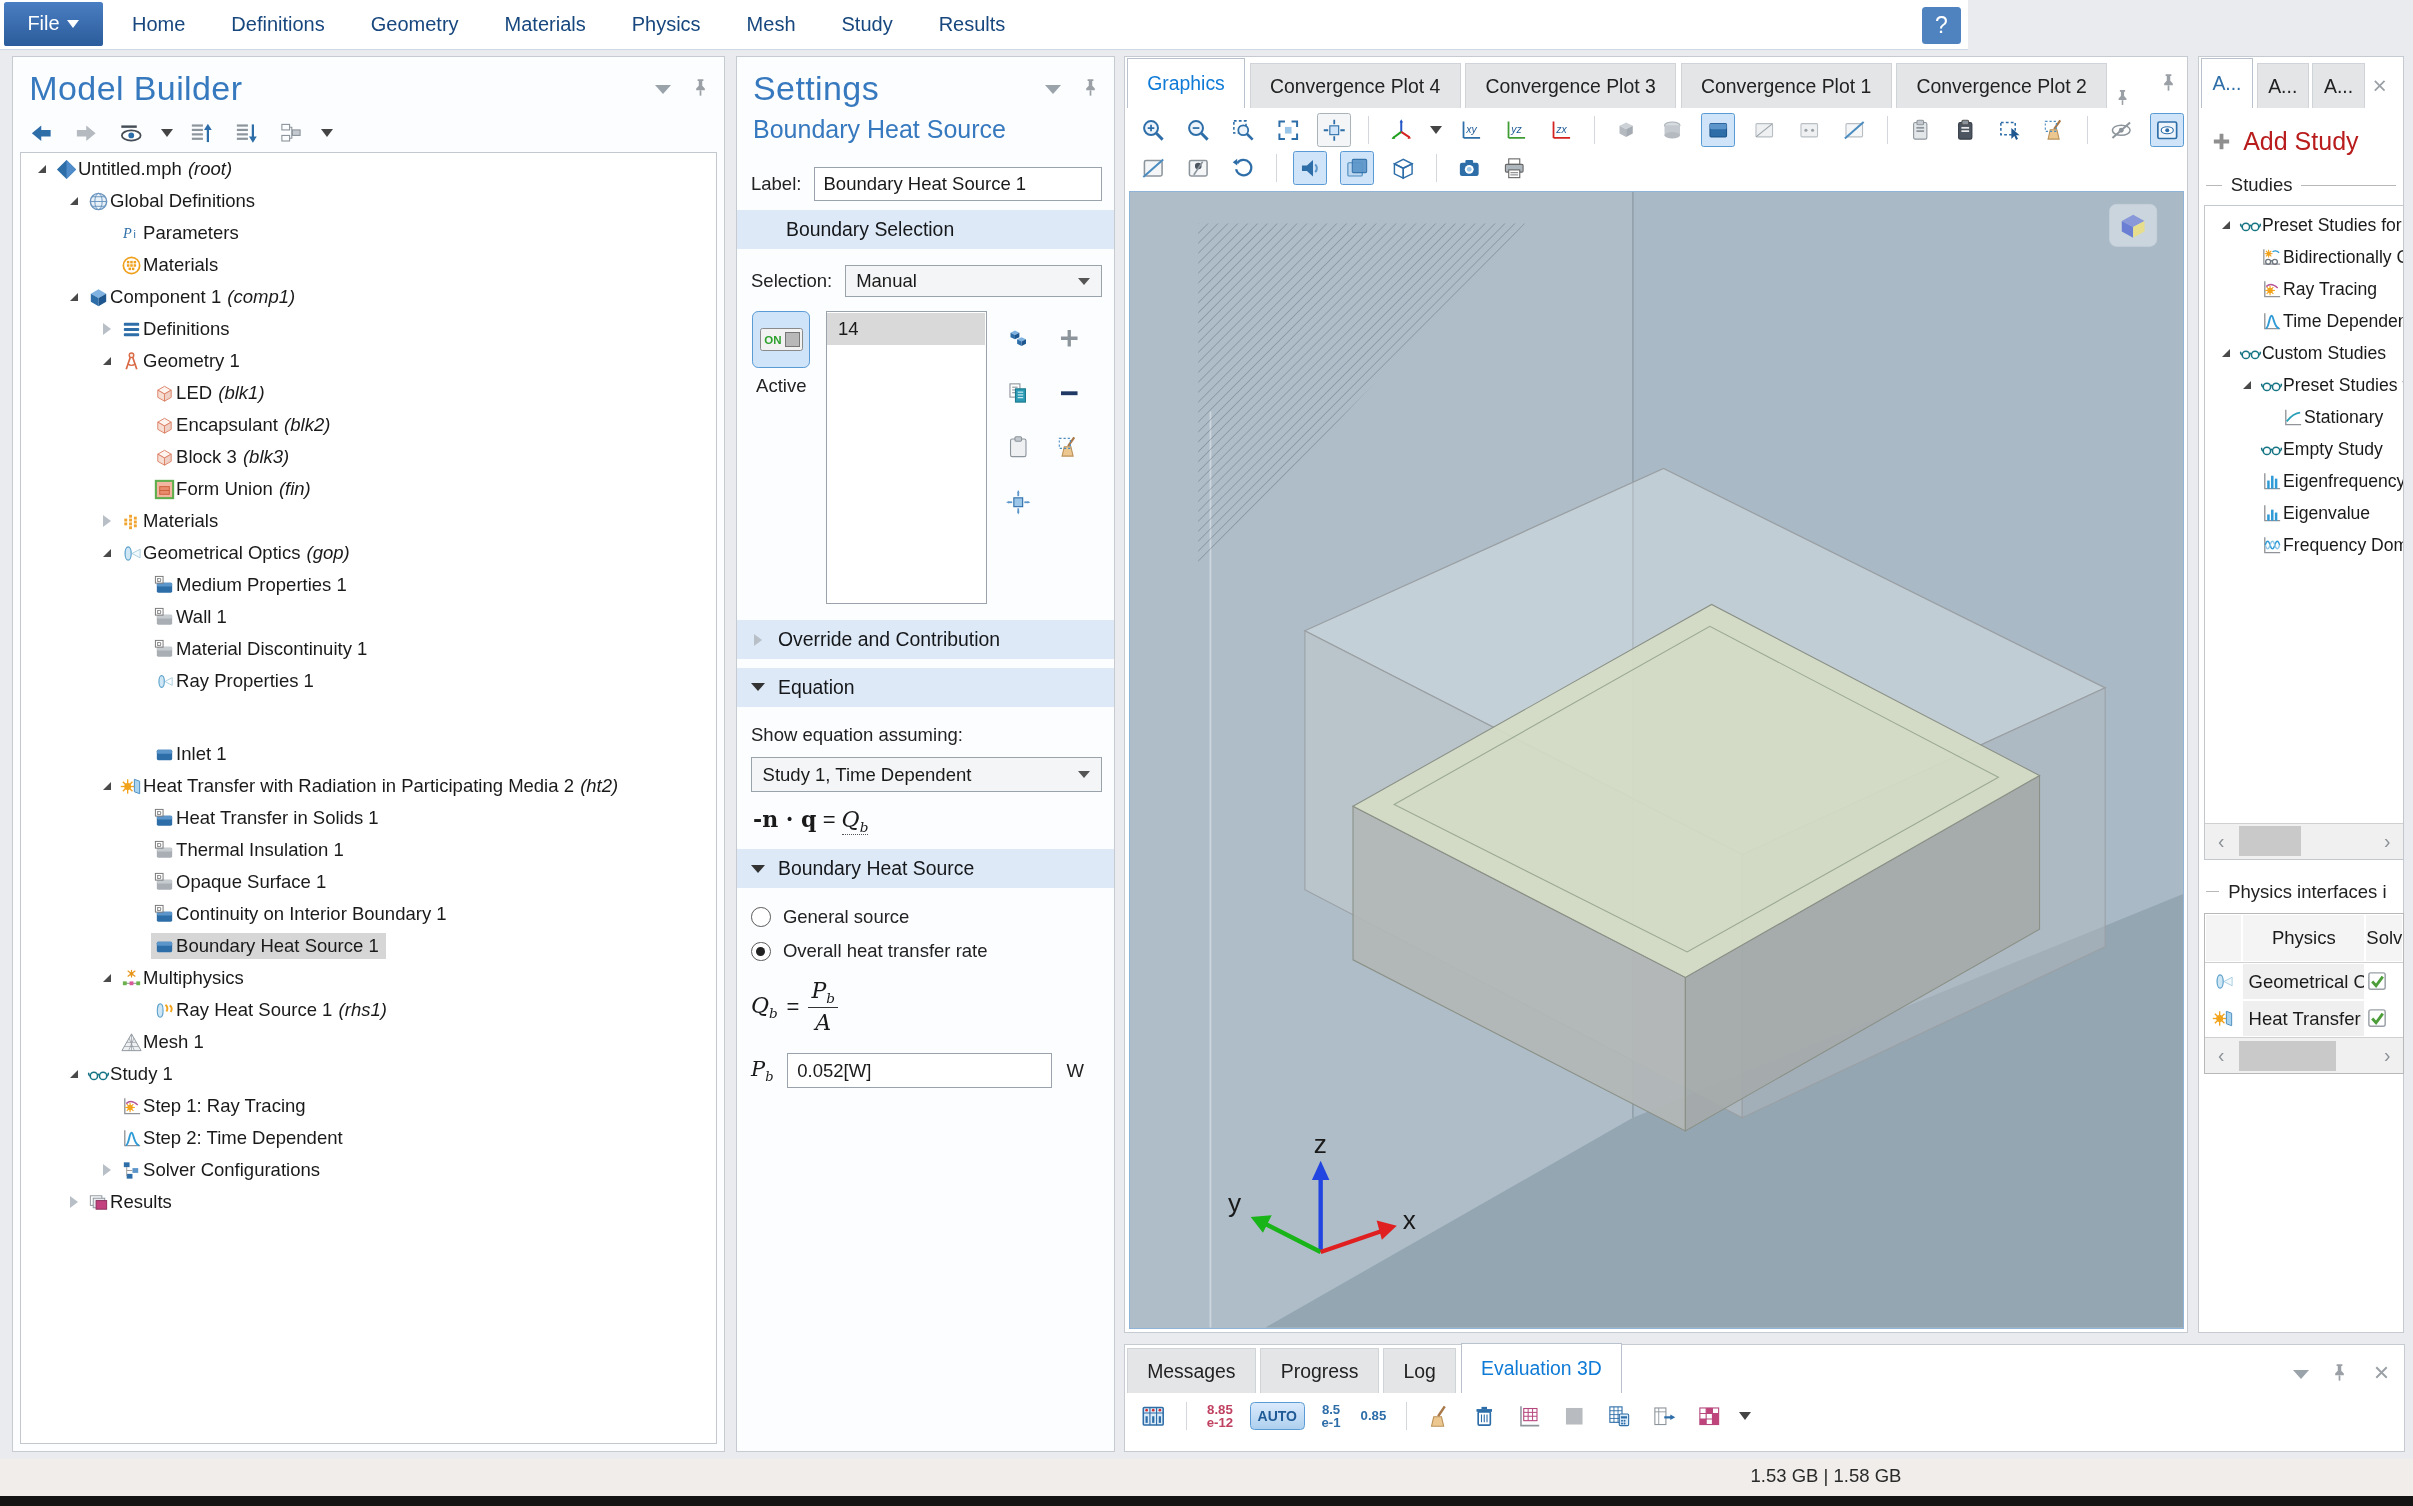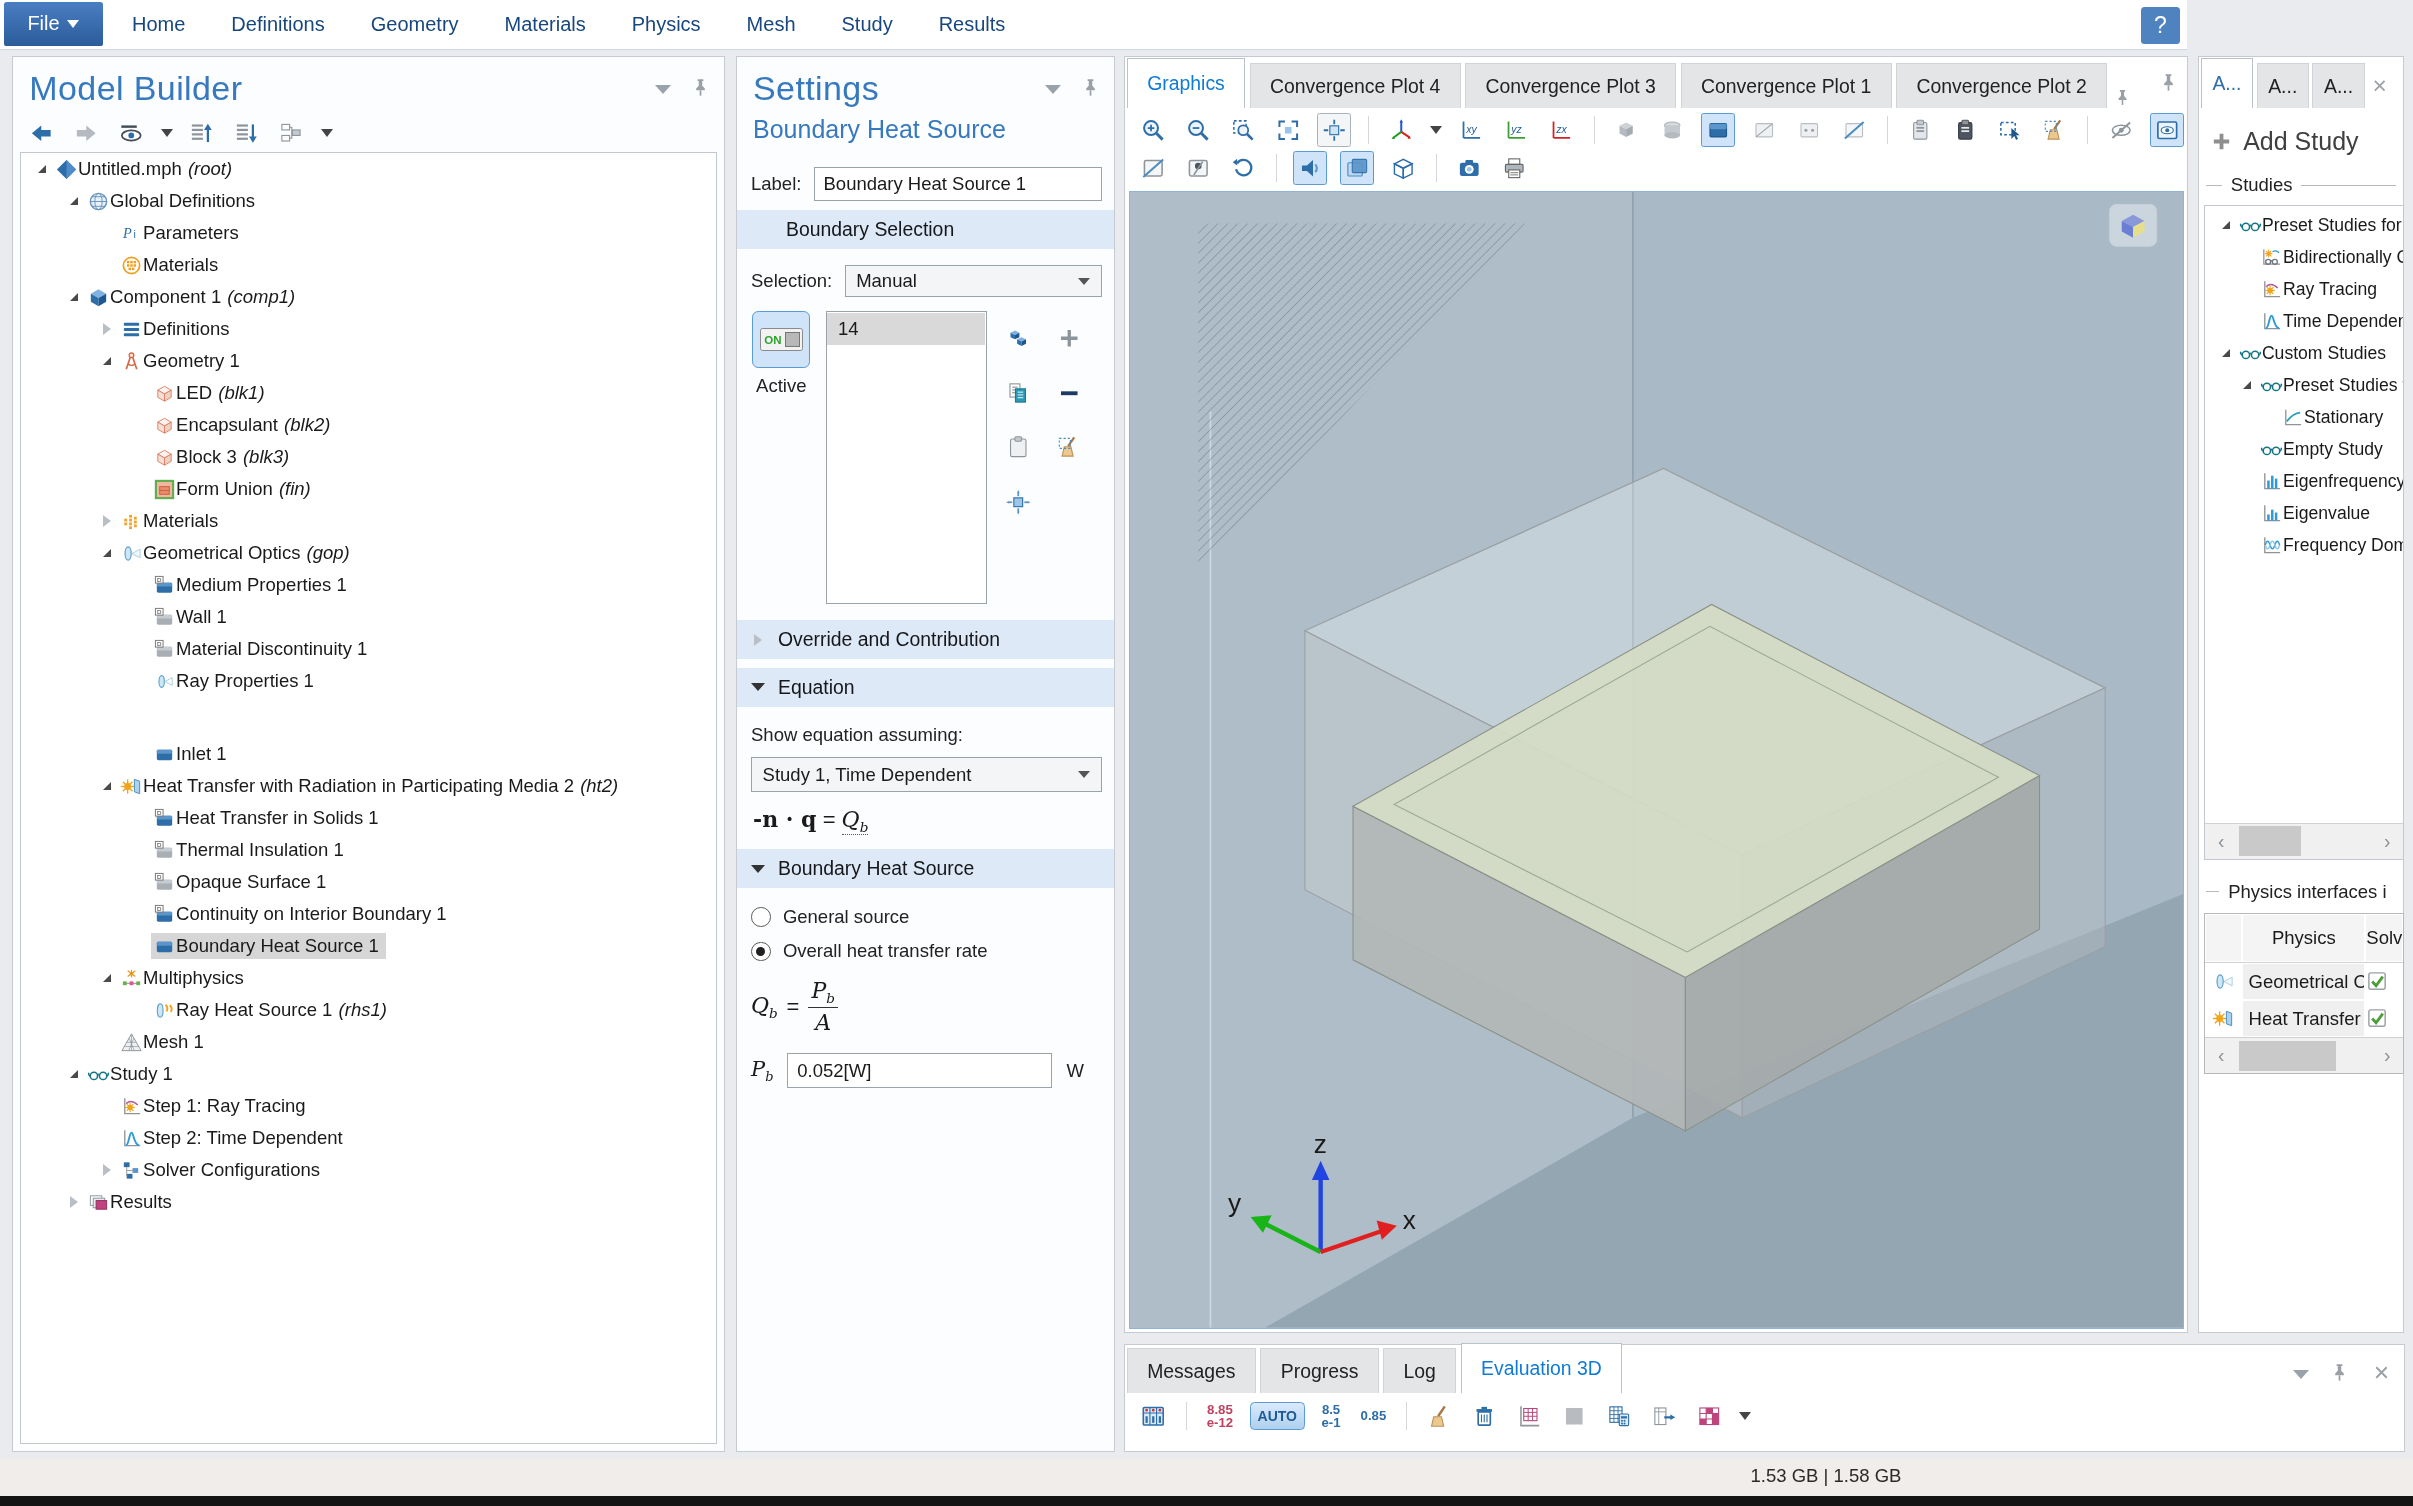--- a/index.html
+++ b/index.html
@@ -1,19 +1,19 @@
 <!DOCTYPE html>
 <html style="--accent: #2e74b5; --header-blue: #3779be; --tab-active-text: #0f7bd7; --section-bg: #dde9f6; --selected-row: #d6d6d6; --canvas-bg: #b6c3cd; --wall-left: #aebdc8; --wall-right: #a9b9c5; --floor: #94a6b2; --face-green: #d5dcc6; --status-bg: #f0edea;font-size:14px"><head>
 <meta charset="utf-8">
 <style>
   html,body{margin:0;padding:0;background:#e9ebee;font-family:"Liberation Sans",sans-serif;}
   #app{position:relative;width:2413px;height:1507px;background:#e9ebee;overflow:hidden;color:#1a1a1a;}
   .panel{position:absolute;background:#fcfdff;border:0.9px solid #c6cbd1;box-sizing:border-box;}
   
-  #ribbon{position:absolute;left:0;top:0;width:2187px;height:49px;background:#fff;border-bottom:0.9px solid #cfd9e4;}
+  #ribbon{position:absolute;left:0;top:0;width:1968px;height:49px;background:#fff;border-bottom:0.9px solid #cfd9e4;}
   #file-btn{position:absolute;left:3.5px;top:1.8px;width:99px;height:44px;background:linear-gradient(#4a7ec2,#2b5c9b);
     border-radius:2.6px;color:#fff;font-size:20px;display:flex;align-items:center;justify-content:center;gap:7px;cursor:default;}
   #file-btn .dd{width:0;height:0;border-left:6.2px solid transparent;border-right:6.2px solid transparent;border-top:8px solid #fff;}
   #ribbon-tabs{position:absolute;left:132px;top:0;height:49px;display:flex;align-items:center;gap:46px;}
   .rtab{font-size:20px;color:#17477e;}
   #help-btn{position:absolute;right:7px;top:7px;width:39px;height:37px;background:#4e83c0;border-radius:3.5px;color:#fff;
     font-size:23px;display:flex;align-items:center;justify-content:center;}
   
   .phead{font-size:34px;font-weight:300;color:#3779be;padding:12.3px 0 0 16px;letter-spacing:0.4px;}
   .head-icons{position:absolute;top:19.4px;right:12.3px;display:flex;gap:17.6px;align-items:center;}
@@ -1213,21 +1213,21 @@
         <span style="display: inline-flex; margin: 0px 0px 12.3px 1.8px;">
           <svg viewBox="0 0 24 24" width="19.4" height="19.4">
             <path d="M6,6 L18,18 M18,6 L6,18" stroke="#9aa0a6" stroke-width="2.2"></path>
           </svg>
         </span>
       </div>
     <div style="display:flex;align-items:center;gap:10.6px;padding:19.4px 0 0 10.6px;">
       <svg width="23" height="23" viewBox="0 0 24 24">
           <path d="M12,4 V20 M4,12 H20" stroke="#8f8f8f" stroke-width="4"></path>
         </svg>
-      <span style="font-size:25px;font-weight:300;color:#404040;">Add Study</span>
+      <span style="font-size:25px;font-weight:300;color:#b91c1c;">Add Study</span>
     </div>
     <div class="group-sep" style="margin-top:17.6px;">
       <span>Studies</span>
     </div>
     <div style="margin:8.8px 0 0 5.3px;width:198px;height:653px;border:0.9px solid #c3c8ce;background:#fff;overflow:hidden;position:relative;">
       <div id="study-tree" style="padding-top:3.5px;">
           <div class="trow" style="font-size: 17.6px; padding-left: 8.8px;">
             <span class="arr">
               <span class="tri-e"></span>
             </span>

